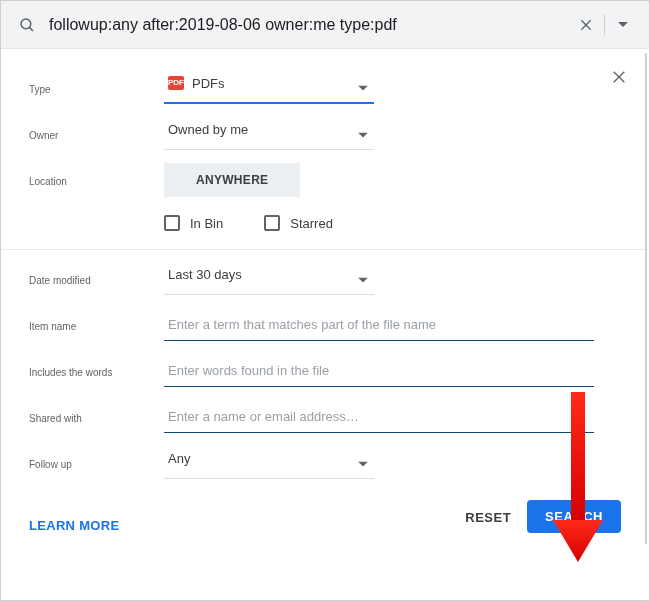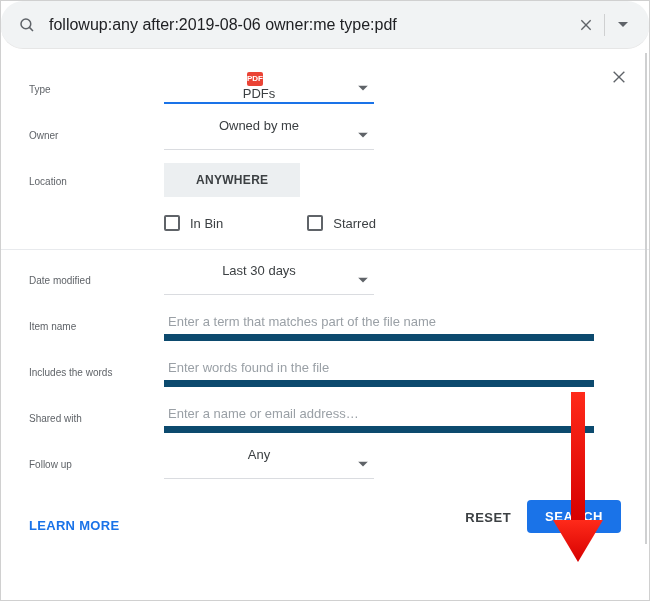--- a/index.html
+++ b/index.html
@@ -16,21 +16,20 @@
   }
 
   
   .search-bar {
     display: flex;
     align-items: center;
     height: 48px;
     background: #f1f3f4;
     padding: 0 12px;
     border-bottom: 1px solid #e6e6e6;
-    border-radius: 22px;
   }
   .search-bar .icon-btn {
     width: 28px; height: 28px;
     display: flex; align-items: center; justify-content: center;
     color: #5f6368;
     cursor: pointer;
   }
   .search-bar input {
     flex: 1;
     border: none;
@@ -74,21 +73,20 @@
   
   .select-ctl {
     position: relative;
     width: 210px;
     height: 32px;
     border-bottom: 1px solid #dadce0;
     display: flex;
     align-items: center;
     padding: 0 24px 8px 4px;
     cursor: pointer;
-    flex-direction: column;
   }
   .select-ctl.active { border-bottom: 2px solid #1a73e8; }
   .select-ctl .sel-text { font-size: 13px; color: #3c4043; font-weight:500;}
   .select-ctl .caret {
     position: absolute; right: 6px; top: 50%; transform: translateY(-50%);
     color:#5f6368;
   }
   .pdf-icon {
     display:inline-flex;align-items:center;justify-content:center;
     width:16px;height:14px;background:#ea4335;color:#fff;
@@ -97,39 +95,39 @@
   }
 
   .chip {
     display:inline-flex;align-items:center;justify-content:center;
     height:34px; padding:0 32px; background:#eceff1;
     color:#3c4043; font-size:12px; font-weight:600; letter-spacing:0.3px;
     cursor:pointer; text-transform:uppercase;
   }
 
   .checks {
-    display:flex; gap:84px; padding:8px 0 14px 0;
+    display:flex; gap:41px; padding:8px 0 14px 0;
   }
   .chk {
     display:flex; align-items:center; gap:10px; cursor:pointer;
     font-size:13px; color:#3c4043;
   }
   .chk-box {
     width:16px;height:16px;border:2px solid #5f6368;border-radius:2px;
   }
 
   hr.sep {
     border:none;border-top:1px solid #e8eaed;margin:0 -28px;
   }
 
   .text-input {
     width: 430px;
     height: 32px;
     border: none;
-    border-bottom: 7px solid #0c4a6e;
+    border-bottom: 1px solid #0c4a6e;
     font-size: 13px;
     color:#3c4043;
     padding: 0 4px;
     outline: none;
   }
   .text-input::placeholder { color:#9aa0a6; }
 
   
   .footer {
     display:flex;align-items:flex-end;

